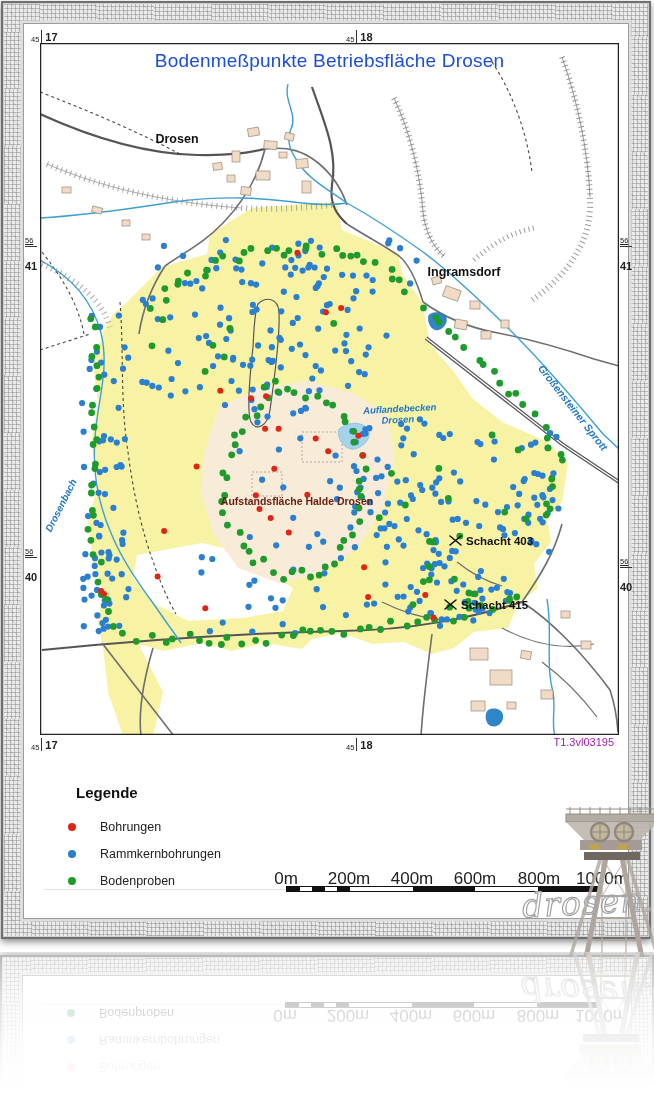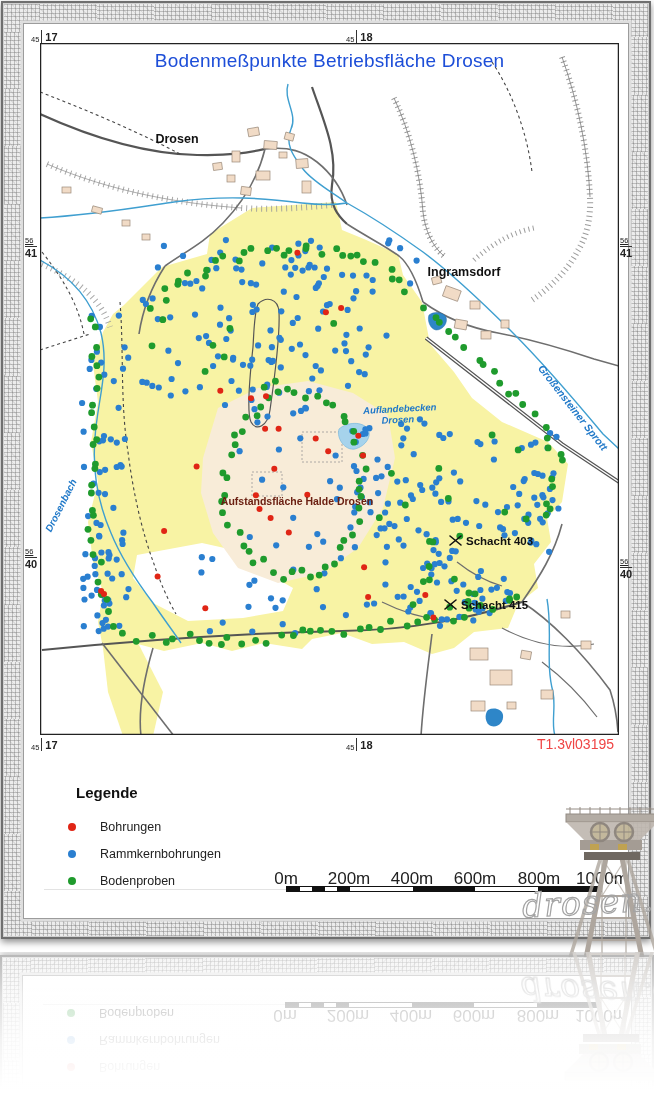--- a/index.html
+++ b/index.html
@@ -19,22 +19,22 @@
   .page{position:absolute;left:20px;top:20px;right:20px;bottom:18px;background:#fff;
     border:1px solid #9c9c9c;box-shadow:0 0 0 2.5px #dedede;}
 
   
   .gridlab{position:absolute;display:flex;align-items:flex-end;color:#222;line-height:1;}
   .gridlab .sup{font-size:7.5px;margin-top:1px;margin-right:2px;}
   .gridlab .div{border-left:1px solid #333;height:13px;margin-right:3px;}
   .gridlab .main{font-size:11px;font-weight:bold;}
   .gridlab-v{position:absolute;color:#222;line-height:1;text-align:left;}
   .gridlab-v .sup{display:block;font-size:7.5px;margin-bottom:1px;text-decoration:underline;}
-  .gridlab-v .main{display:block;font-size:11px;font-weight:bold;border-top:1px solid #333;padding-top:1px;}
-  .plate-id{position:absolute;font-size:14px;color:#ef4444;}
+  .gridlab-v .main{display:block;font-size:11px;font-weight:bold;border-top:1px solid #333;padding-top:14px;}
+  .plate-id{position:absolute;font-size:11px;color:#a21caf;}
 
   .map-title{position:absolute;left:16px;top:26px;width:579px;text-align:center;
     font-size:19px;font-weight:normal;color:#1d4ed8;letter-spacing:.2px;}
 
   .map-svg{position:absolute;left:16px;top:19px;}
 
   
   .legend-title{position:absolute;left:52px;top:760px;font-size:15px;font-weight:bold;color:#111;}
   .legend-row{position:absolute;left:44px;display:flex;align-items:center;}
   .ldot{width:8px;height:8px;border-radius:50%;display:inline-block;margin-right:24px;}

